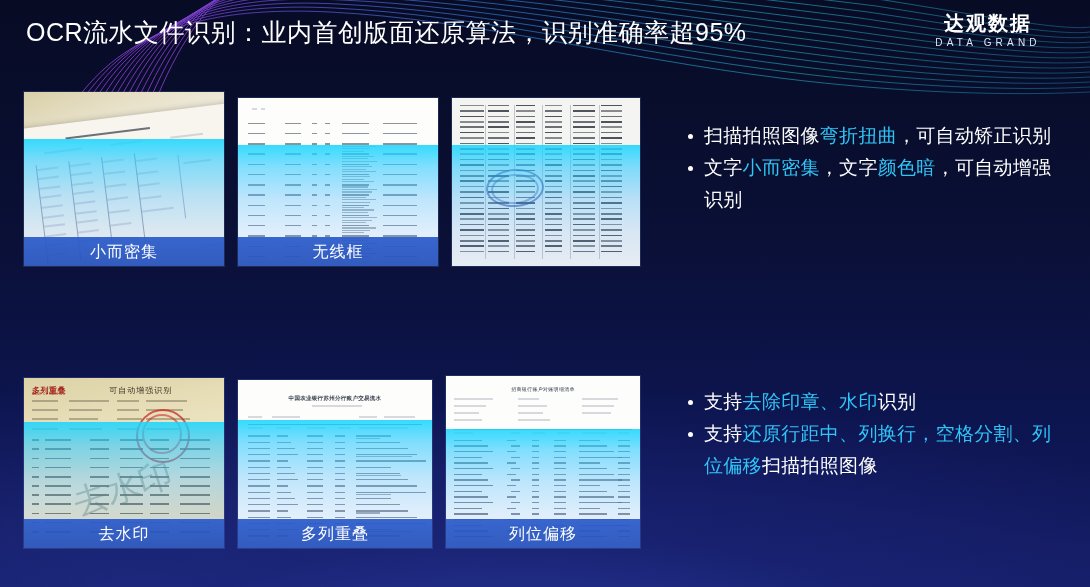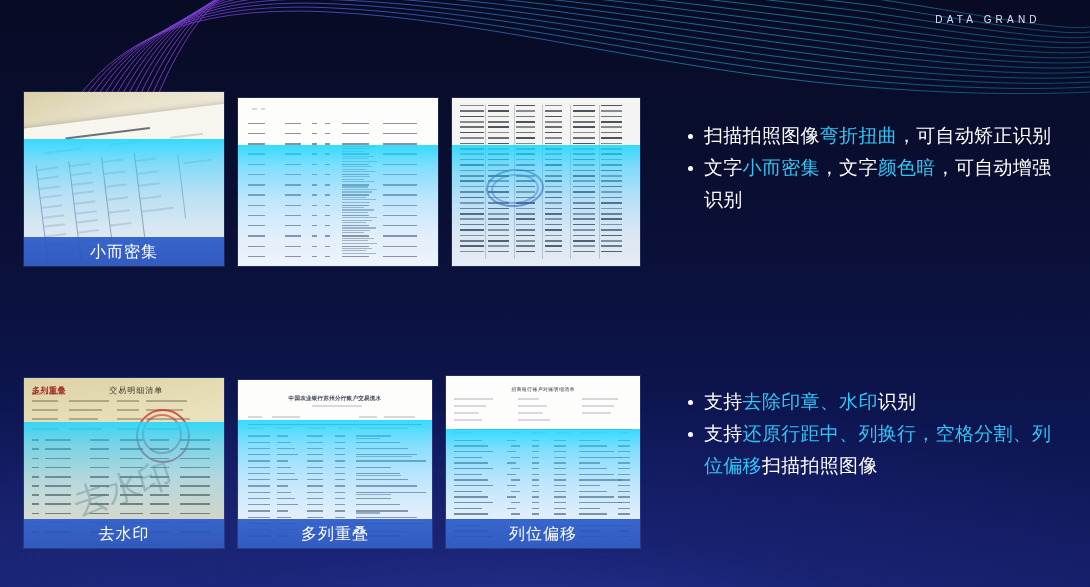--- a/index.html
+++ b/index.html
@@ -199,21 +199,23 @@
       <path d="M128,95 C178,-2 242,-26 362,-20 C534,-13 684,10 844,30 C948,45 1042,56 1090,52"></path>
       <path d="M134,95 C184,-6 246,-30 366,-24 C542,-17 692,4 852,24 C954,39 1046,51 1090,47"></path>
       <path d="M140,95 C190,-10 250,-34 370,-28 C550,-21 700,-2 860,18 C960,33 1050,46 1090,42"></path>
       <path d="M146,95 C196,-14 254,-38 374,-32 C558,-25 708,-8 868,12 C966,27 1054,41 1090,37"></path>
       <path d="M152,95 C202,-18 258,-42 378,-36 C566,-29 716,-14 876,6 C972,21 1058,36 1090,32"></path>
       <path d="M158,95 C208,-22 262,-46 382,-40 C574,-33 724,-20 884,0 C978,15 1062,31 1090,27"></path>
     </g>
   </svg>
 
   <div class="header">
+    <div class="title">OCR流水文件识别：业内首创版面还原算法，识别准确率超95%</div>
     <div class="logo">
+      <div class="logo-cn">达观数据</div>
       <div class="logo-en">DATA GRAND</div>
     </div>
   </div>
 
   <div class="card" style="left:24px; top:92px; width:200px; height:174px;">
     <div class="doc">
       <div class="photo-paper"></div>
 
       <div style="position:absolute; left:-6%; top:14%; width:118%; height:92%;
                   background:#f7f5ee; transform:rotate(-7deg); box-shadow:0 0 6px rgba(0,0,0,.25);"></div>
@@ -391,20 +393,21 @@
               <div style="position: absolute; left: 22%; top: 93%; width: 8.1%; height: 1.4px; background: rgb(92, 100, 114); opacity: 0.7;"></div>
               <div style="position: absolute; left: 36%; top: 93%; width: 2.7%; height: 1.4px; background: rgb(92, 100, 114); opacity: 0.7;"></div>
               <div style="position: absolute; left: 43%; top: 93%; width: 2.7%; height: 1.4px; background: rgb(92, 100, 114); opacity: 0.7;"></div>
               <div style="position: absolute; left: 52%; top: 93%; width: 14.4%; height: 1.4px; background: rgb(92, 100, 114); opacity: 0.7;"></div>
               <div style="position: absolute; left: 74%; top: 93%; width: 18%; height: 1.4px; background: rgb(92, 100, 114); opacity: 0.7;"></div>
             </div>
         </div>
       </div>
     </div>
     <div class="scan" style="height:72%;"></div>
+    <div class="caption">无线框</div>
   </div>
 
   <div class="card" style="left:452px; top:98px; width:188px; height:168px;">
     <div class="doc">
       <div class="paper" style="background:#f4f4f2;"></div>
       <div class="densegrid" style="position:absolute; left:4%; top:4%; right:4%; bottom:4%;">
           <div style="position: absolute; left: 0%; top: 0%; width: 14%; height: 1.6px; background: rgb(46, 52, 61); opacity: 0.55;"></div>
           <div style="position: absolute; left: 16.4%; top: 0%; width: 12%; height: 1.6px; background: rgb(46, 52, 61); opacity: 0.69;"></div>
           <div style="position: absolute; left: 32.8%; top: 0%; width: 11%; height: 1.6px; background: rgb(46, 52, 61); opacity: 0.83;"></div>
           <div style="position: absolute; left: 49.2%; top: 0%; width: 10%; height: 1.6px; background: rgb(46, 52, 61); opacity: 0.55;"></div>
@@ -587,21 +590,21 @@
   <div class="card" style="left:24px; top:378px; width:200px; height:170px;">
     <div class="doc">
       <div class="bank-paper"></div>
 
       <div style="position:absolute; left:4%; top:4%; right:4%; height:30%;">
         <div style="position:absolute; left:0; top:0; width:45%; height:13%;
                     color:#a3241d; font-size:8px; font-weight:700; letter-spacing:.5px;">多列重叠</div>
         <div style="position:absolute; left:0; top:15%; width:45%;
                     color:#a3241d; font-size:3px; letter-spacing:.4px;">BANK OF NANJING</div>
         <div style="position:absolute; left:42%; top:0; width:40%;
-                    color:#3a3526; font-size:8px; letter-spacing:1px;">交易明细清单</div>
+                    color:#3a3526; font-size:8px; letter-spacing:1px;">可自动增强识别</div>
         <div class="ln lt" style="left:0;top:30%;width:14%;background:#6d6550;"></div>
         <div class="ln lt" style="left:20%;top:30%;width:22%;background:#6d6550;"></div>
         <div class="ln lt" style="left:46%;top:30%;width:12%;background:#6d6550;"></div>
         <div class="ln lt" style="left:62%;top:30%;width:22%;background:#6d6550;"></div>
         <div class="ln lt" style="left:0;top:48%;width:14%;background:#6d6550;"></div>
         <div class="ln lt" style="left:20%;top:48%;width:18%;background:#6d6550;"></div>
         <div class="ln lt" style="left:46%;top:48%;width:12%;background:#6d6550;"></div>
         <div class="ln lt" style="left:62%;top:48%;width:20%;background:#6d6550;"></div>
         <div class="ln lt" style="left:0;top:66%;width:14%;background:#6d6550;"></div>
         <div class="ln lt" style="left:20%;top:66%;width:16%;background:#6d6550;"></div>

